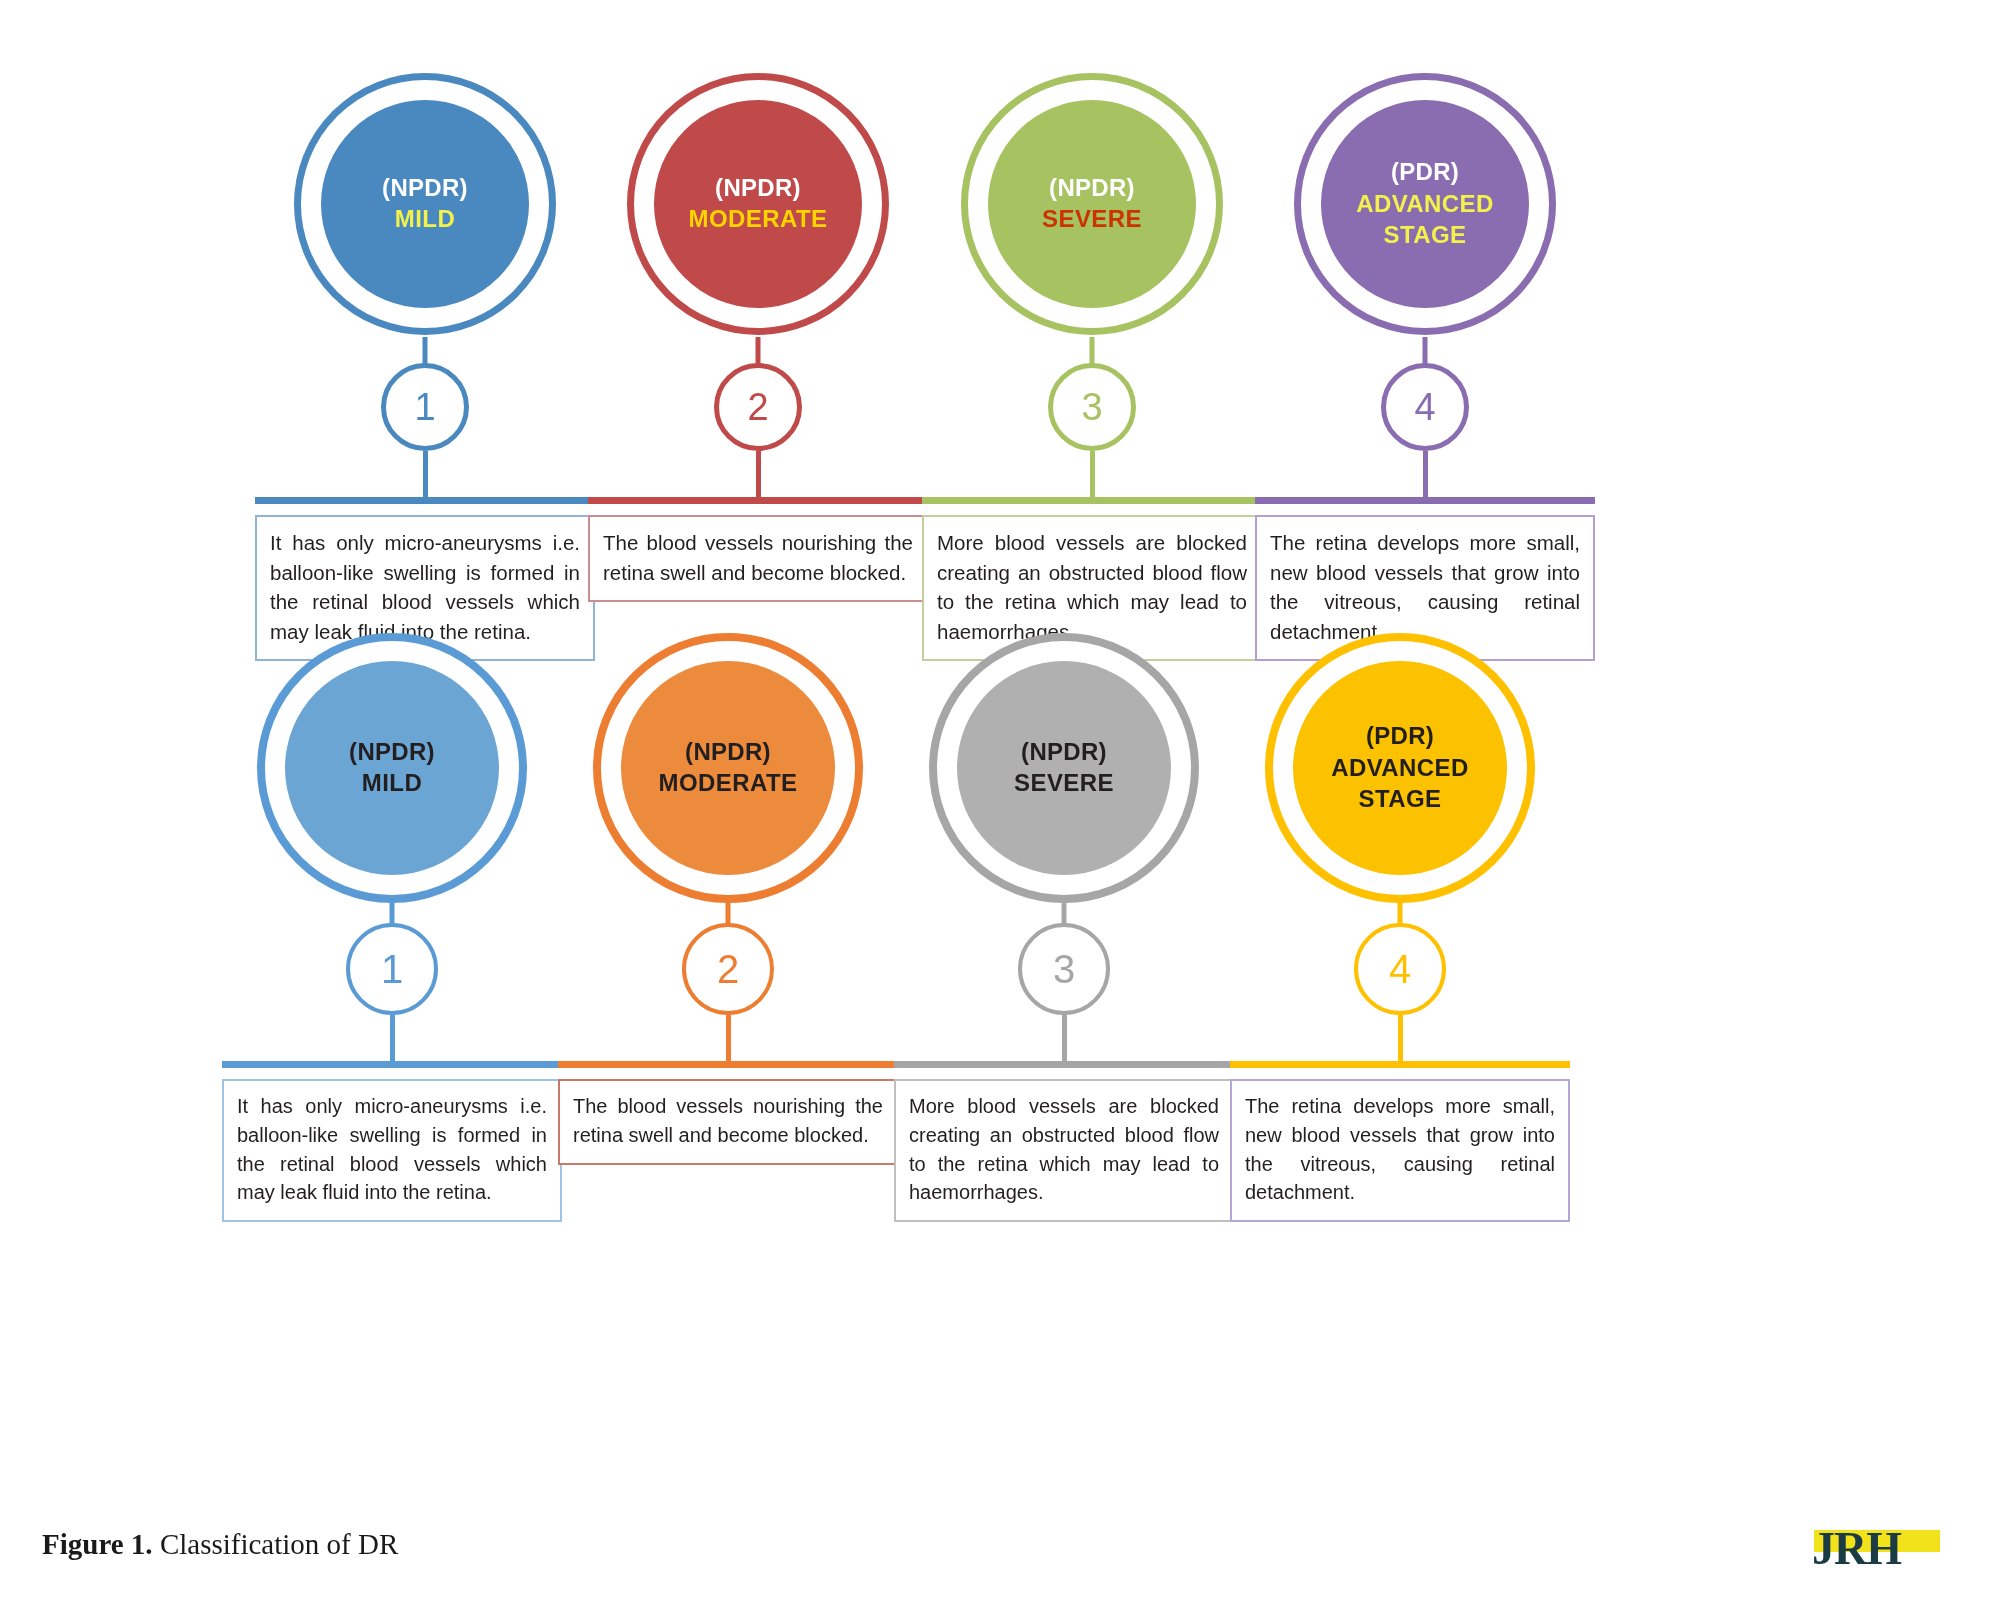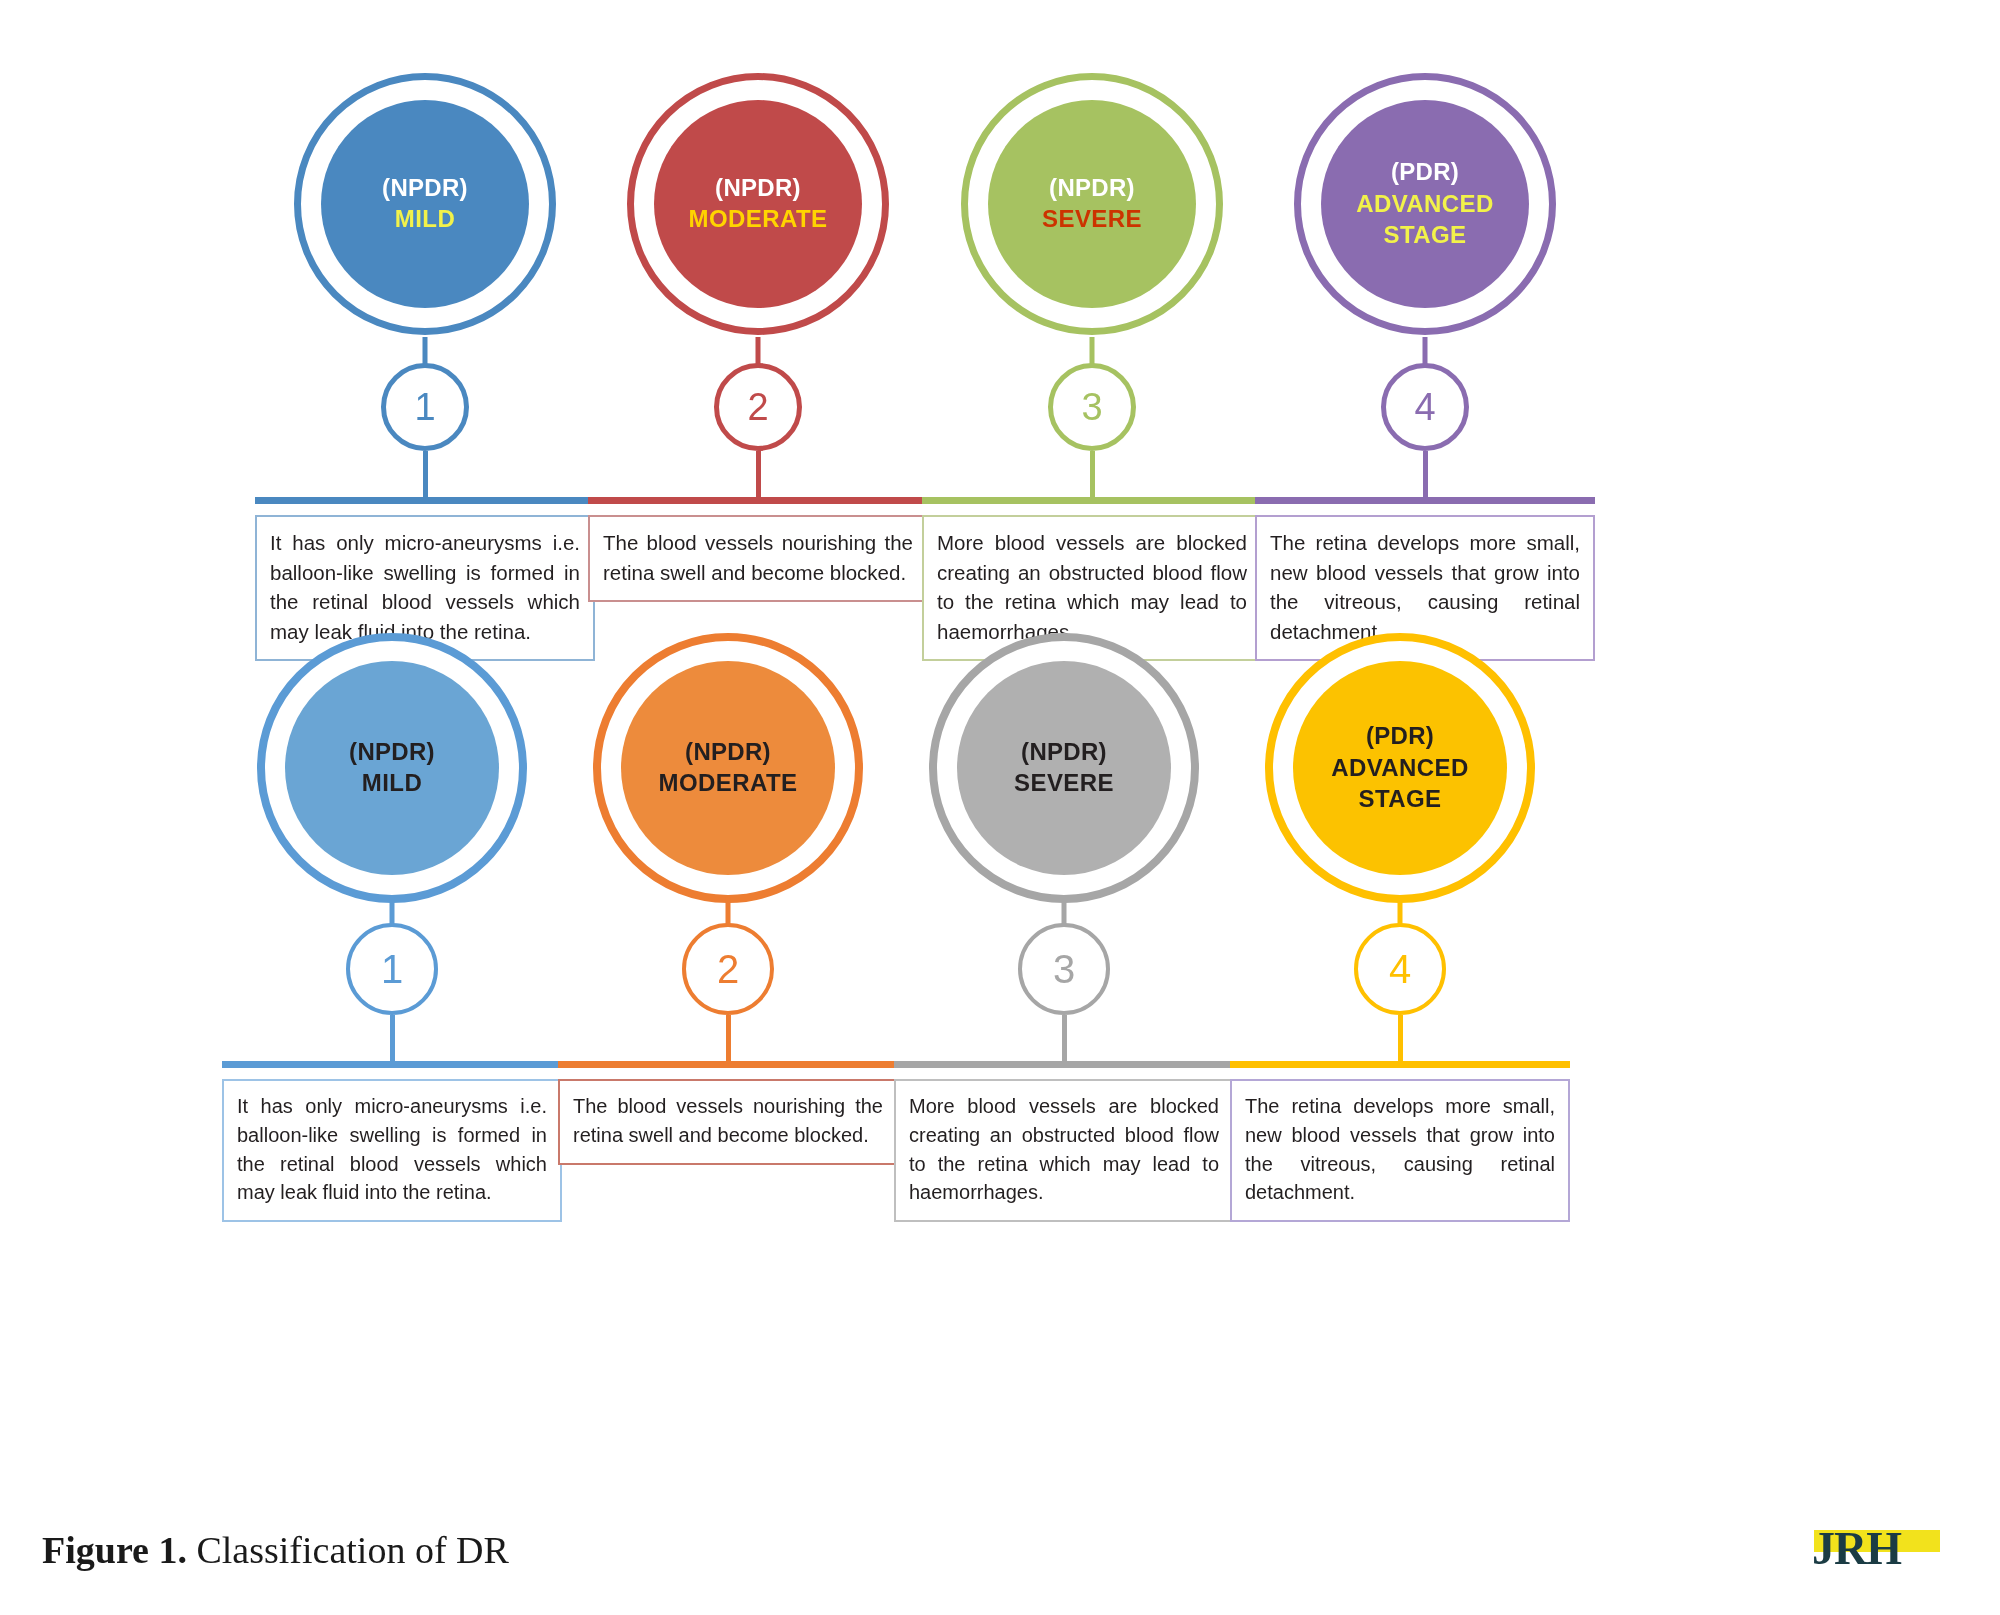--- a/index.html
+++ b/index.html
@@ -147,21 +147,21 @@
     color: #231f20;
   }
   .row2 .desc-box { font-size: 20px; }
 
   
   .caption {
     position: absolute;
     left: 42px;
     top: 1528px;
     font-family: "Liberation Serif", serif;
-    font-size: 38px;
+    font-size: 29px;
     color: #1a1a1a;
     white-space: nowrap;
   }
   .caption .fig-label { font-weight: bold; }
 
   
   .logo {
     position: absolute;
     left: 1806px;
     top: 1524px;

